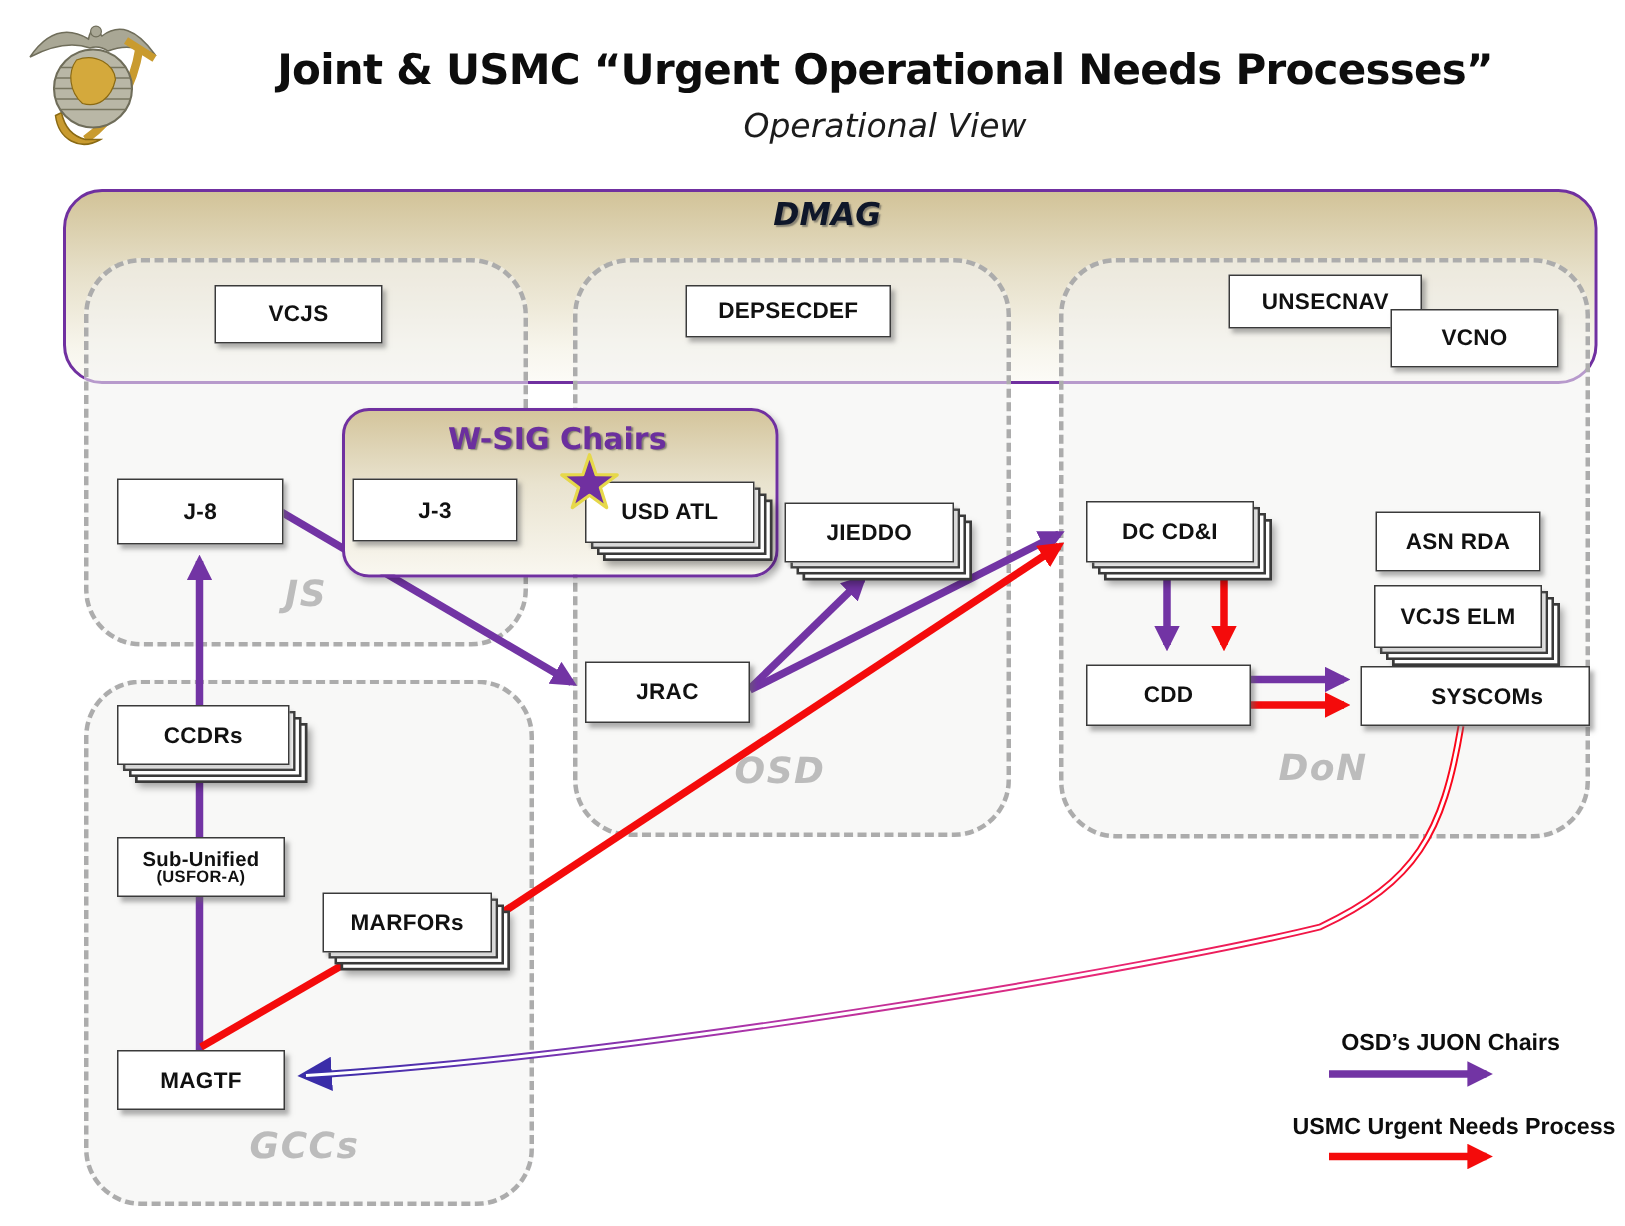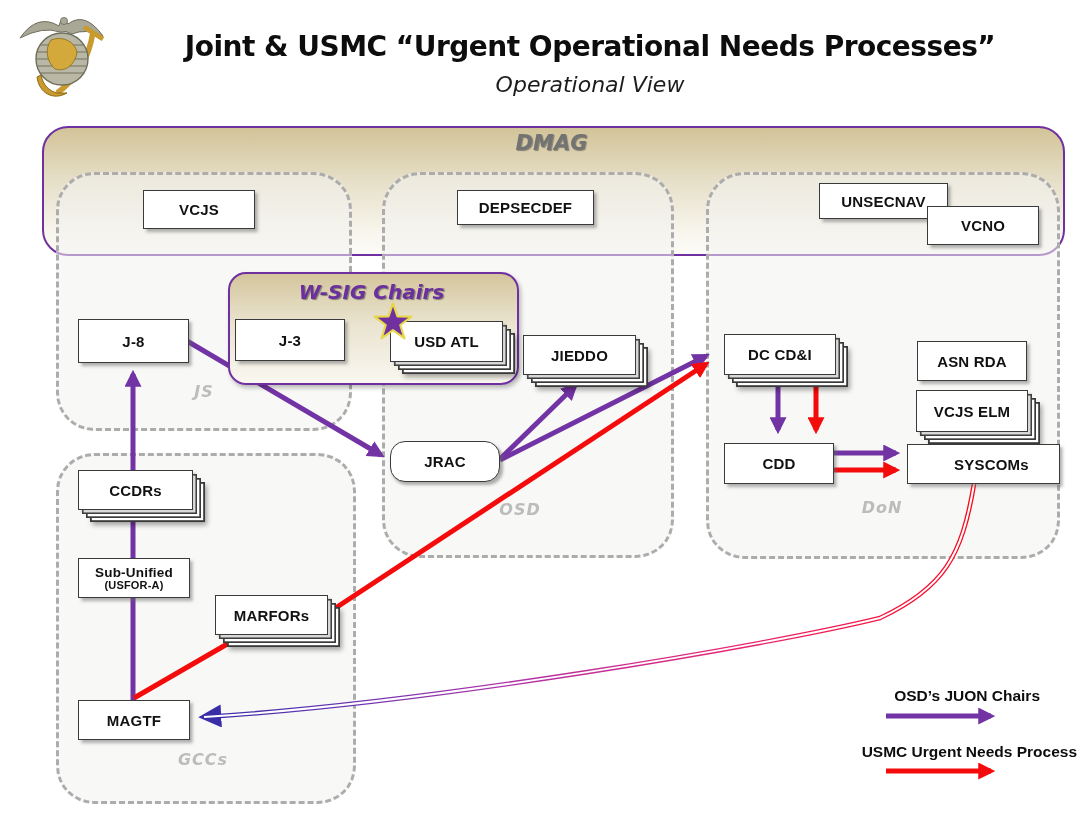--- a/index.html
+++ b/index.html
@@ -14,36 +14,36 @@
             font-family:"DejaVu Sans",sans-serif;font-style:italic;font-size:22px;color:#1c1c1c;}
   #emblem{position:absolute;left:13px;top:5px;width:96px;height:100px;}
 
   
   #dmag-band{position:absolute;left:42px;top:126px;width:1019px;height:126px;
              border:2.5px solid #7030A0;border-radius:26px;
              background:linear-gradient(180deg,#d2c398 0%,#e6dfc8 42%,#f7f5ec 82%,#fcfbf7 100%);
              z-index:5;}
   #dmag-label{position:absolute;left:42px;top:131px;width:1019px;text-align:center;
               font-family:"DejaVu Sans",sans-serif;font-weight:bold;font-style:italic;
-              font-size:21px;color:#737373;text-shadow:1.2px 1.2px 1px rgba(70,70,70,.55);z-index:6;}
+              font-size:21px;color:#0f172a;text-shadow:1.2px 1.2px 1px rgba(70,70,70,.55);z-index:6;}
 
   
   .group{position:absolute;border:3px dashed #acacac;border-radius:38px;
          background:rgba(243,243,240,.55);z-index:10;}
   .group-label{position:absolute;font-family:"DejaVu Sans",sans-serif;font-weight:bold;
-               font-style:italic;font-size:16px;color:#bcbcbc;letter-spacing:1px;z-index:11;
+               font-style:italic;font-size:24px;color:#bcbcbc;letter-spacing:1px;z-index:11;
                transform:translateX(-50%);}
 
   
   #wsig{position:absolute;left:228px;top:272px;width:287px;height:109px;
         border:2.5px solid #7030A0;border-radius:18px;
         background:linear-gradient(180deg,#d4c59c 0%,#e9e3cf 45%,#f9f7f0 100%);
         box-shadow:2px 3px 4px rgba(0,0,0,.25);z-index:30;}
   #wsig-label{position:absolute;left:228px;top:280px;width:287px;text-align:center;
-              font-family:"DejaVu Sans",sans-serif;font-weight:bold;font-style:italic;
+              font-family:"DejaVu Sans",sans-serif;font-weight:bold;
               font-size:20px;color:#6B2F9E;text-shadow:1.3px 1.3px 1px rgba(70,70,70,.6);z-index:31;}
   #wsig-star{position:absolute;left:372px;top:301px;width:42px;height:40px;z-index:45;}
 
   
   .box{position:absolute;background:#fff;border:1.6px solid #3a3a3a;
        display:flex;flex-direction:column;align-items:center;justify-content:center;
        font-weight:bold;font-size:15px;color:#111;text-align:left;letter-spacing:.2px;
        box-shadow:2.5px 3px 3px rgba(100,100,100,.5);z-index:40;}
   .stack{box-shadow:
        2.5px 3px 2px rgba(120,120,120,.30),
@@ -160,21 +160,21 @@
     </div>
   <div class="box" style="left:235px;top:319px;width:108px;height:40px;">
       <span>J-3</span>
     </div>
   <div class="box stack" style="left:390px;top:321px;width:111px;height:39px;">
       <span>USD ATL</span>
     </div>
   <div class="box stack" style="left:523px;top:335px;width:111px;height:38px;">
       <span>JIEDDO</span>
     </div>
-  <div class="box" style="left:390px;top:441px;width:108px;height:39px;border-radius:15px;">
+  <div class="box" style="left:390px;top:441px;width:108px;height:39px;">
       <span>JRAC</span>
     </div>
 
   <div class="box stack" style="left:724px;top:334px;width:110px;height:39px;">
       <span>DC CD&amp;I</span>
     </div>
   <div class="box" style="left:917px;top:341px;width:108px;height:38px;">
       <span>ASN RDA</span>
     </div>
   <div class="box stack" style="left:916px;top:390px;width:110px;height:40px;">

